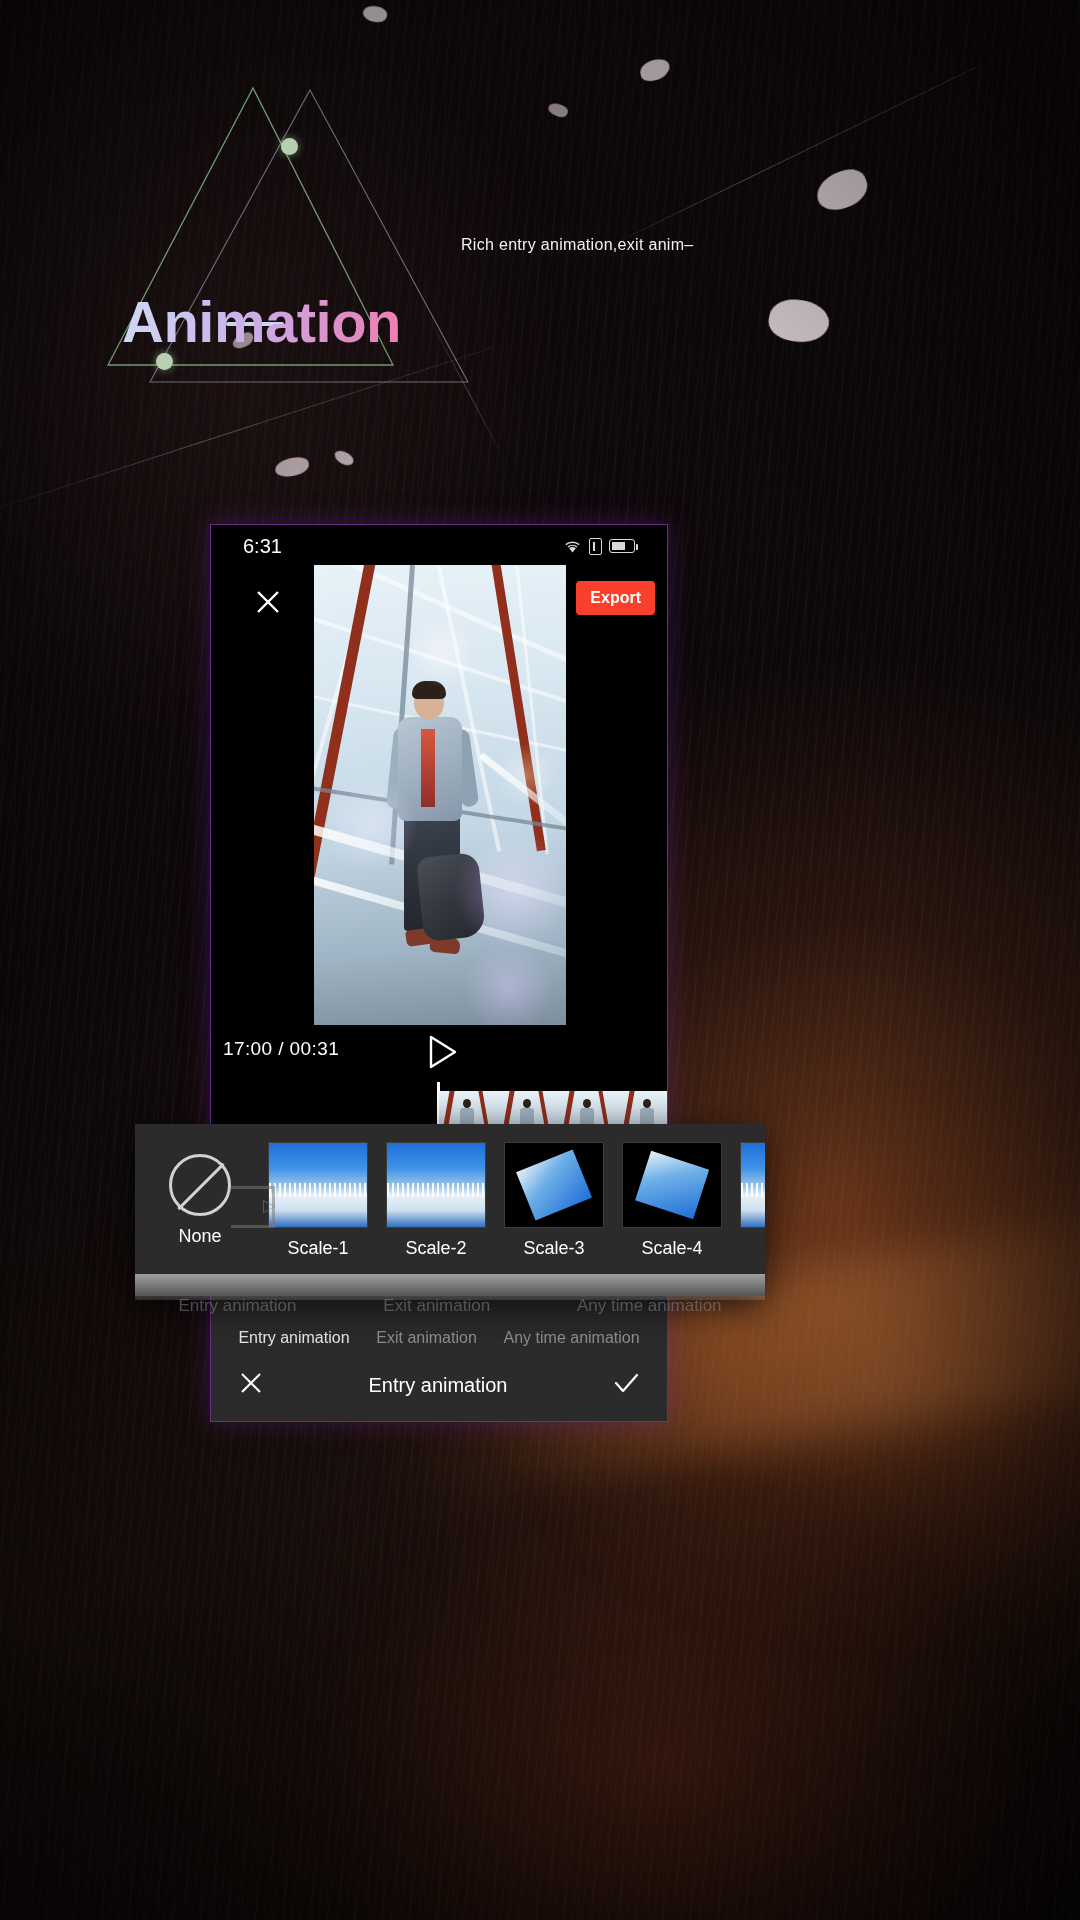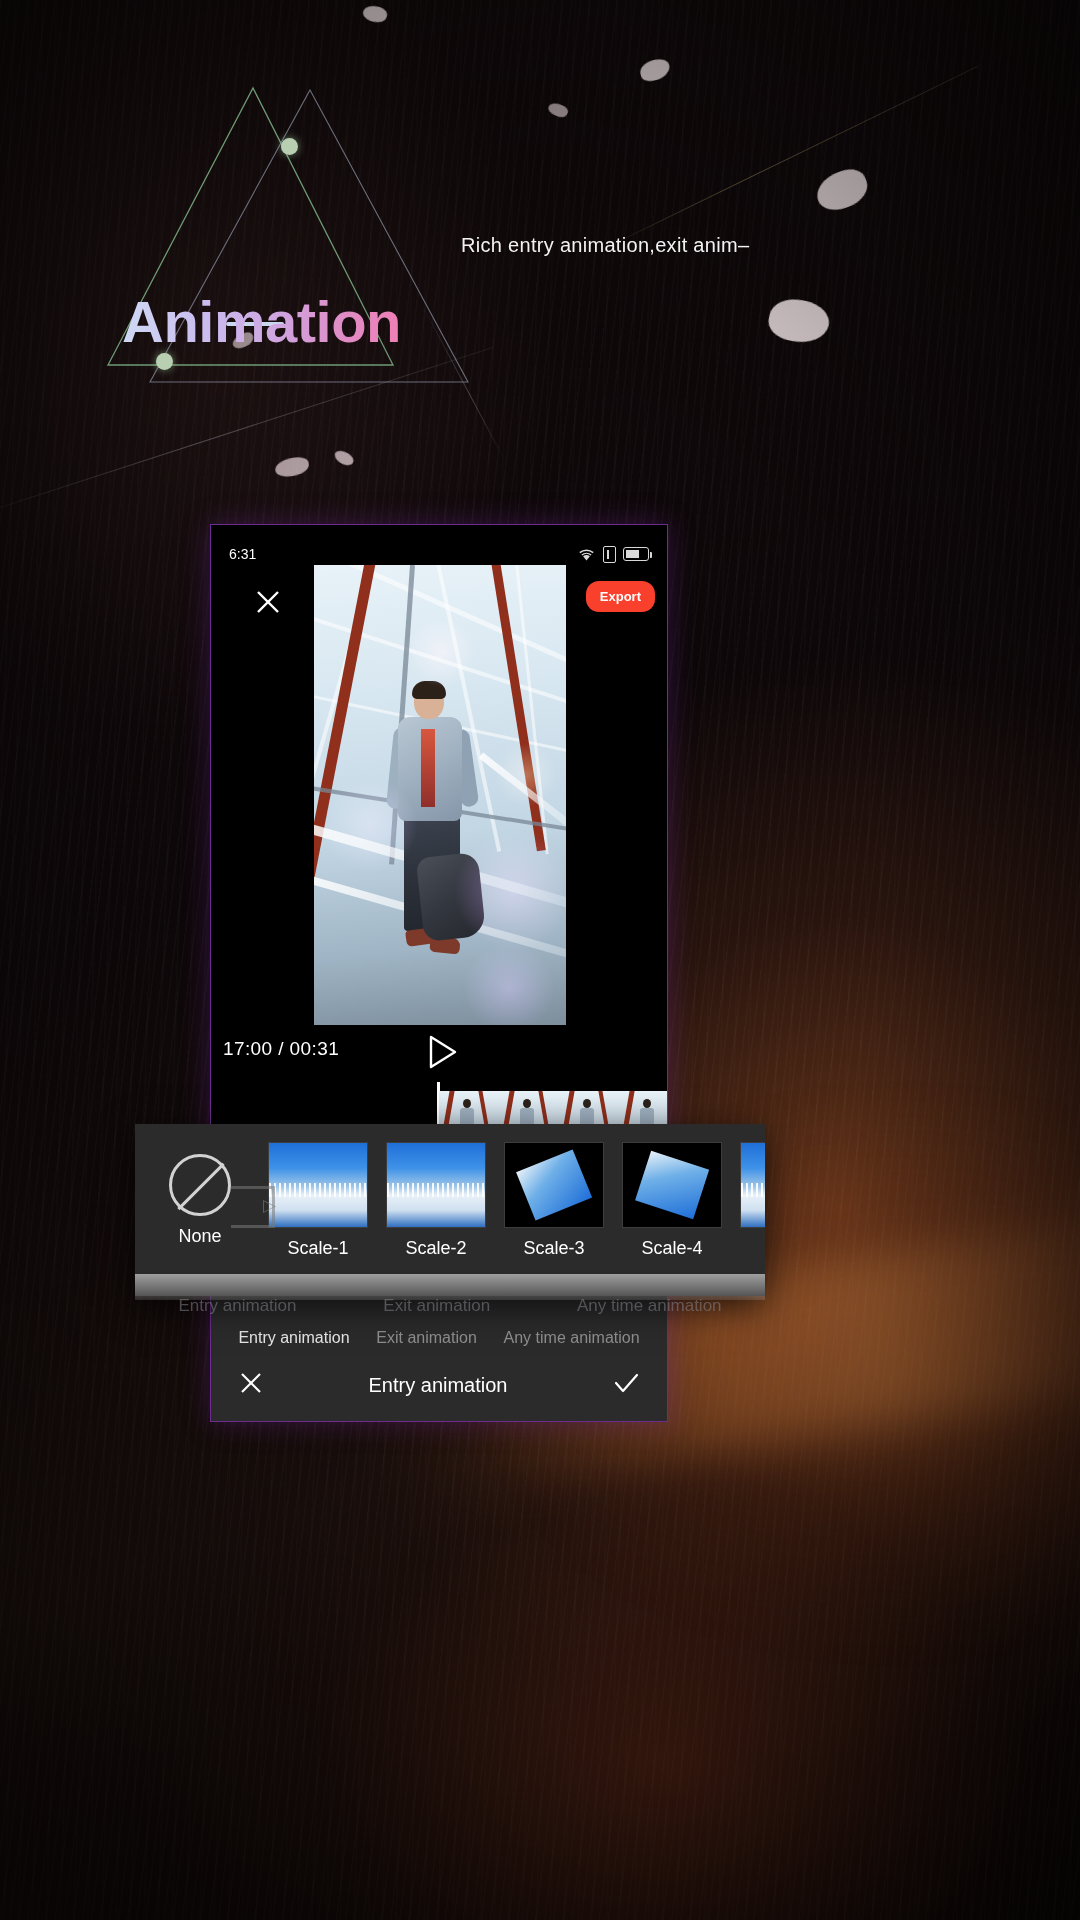--- a/index.html
+++ b/index.html
@@ -68,56 +68,56 @@
   
   #headline{
     position:absolute; left:122px; top:288px;
     font-size:58px; font-weight:700; letter-spacing:-.5px;
     background:linear-gradient(90deg,#cfd9f5 0%,#cabbee 32%,#d0a3df 58%,#e08cc4 80%,#ef7fb5 100%);
     -webkit-background-clip:text; background-clip:text; color:transparent;
     -webkit-text-fill-color:transparent;
   }
   #subhead{
     position:absolute; left:461px; top:218px; width:420px;
-    color:#f2f2f2; font-size:20px; line-height:54px; letter-spacing:.3px;
+    color:#f2f2f2; font-size:16px; line-height:54px; letter-spacing:.3px;
     font-weight:400;
   }
 
   
   #phone{
     position:absolute; left:210px; top:524px; width:458px; height:898px;
     background:#000; border:1px solid #6c2d8e;
     box-shadow:0 0 26px rgba(120,40,160,.35);
     overflow:hidden;
   }
   #statusbar{
-    position:absolute; left:0; top:8px; width:100%; height:42px;
+    position:absolute; left:0; top:0; width:100%; height:42px;
     display:flex; align-items:center; justify-content:space-between;
-    padding:0 18px; color:#fff; font-size:14px;
+    padding:0 32px; color:#fff; font-size:20px;
   }
   .sb-right{ display:flex; align-items:center; gap:7px; }
   .sb-sim{
     width:13px; height:17px; border:1.6px solid #d9d9d9; border-radius:2px;
     position:relative;
   }
   .sb-sim::after{ content:""; position:absolute; left:3px; top:3px; width:2px; height:9px; background:#d9d9d9; }
   .sb-batt{
     width:26px; height:14px; border:1.6px solid #d9d9d9; border-radius:3px; position:relative;
   }
   .sb-batt::before{ content:""; position:absolute; left:1.5px; top:1.5px; width:13px; height:8px; background:#d9d9d9; }
   .sb-batt::after{ content:""; position:absolute; right:-4px; top:4px; width:2px; height:6px; background:#d9d9d9; border-radius:0 1px 1px 0; }
 
   #close-top{
     position:absolute; left:40px; top:60px; width:34px; height:34px;
     display:flex; align-items:center; justify-content:center;
   }
   #export-btn{
     position:absolute; right:12px; top:56px;
-    background:#f8402c; color:#fff; font-size:13px; font-weight:600;
-    padding:8px 14px; border-radius:13px;
+    background:#f8402c; color:#fff; font-size:16px; font-weight:600;
+    padding:8px 14px; border-radius:4px;
   }
 
   #preview{
     position:absolute; left:103px; top:40px; width:252px; height:460px;
     overflow:hidden; background:#13202b;
   }
   .pv-sky{
     position:absolute; inset:0;
     background:linear-gradient(175deg,#e8f2f8 0%,#d6e6f0 30%,#c2d6e4 58%,#9fb4c4 82%,#7d8e9c 100%);
   }

